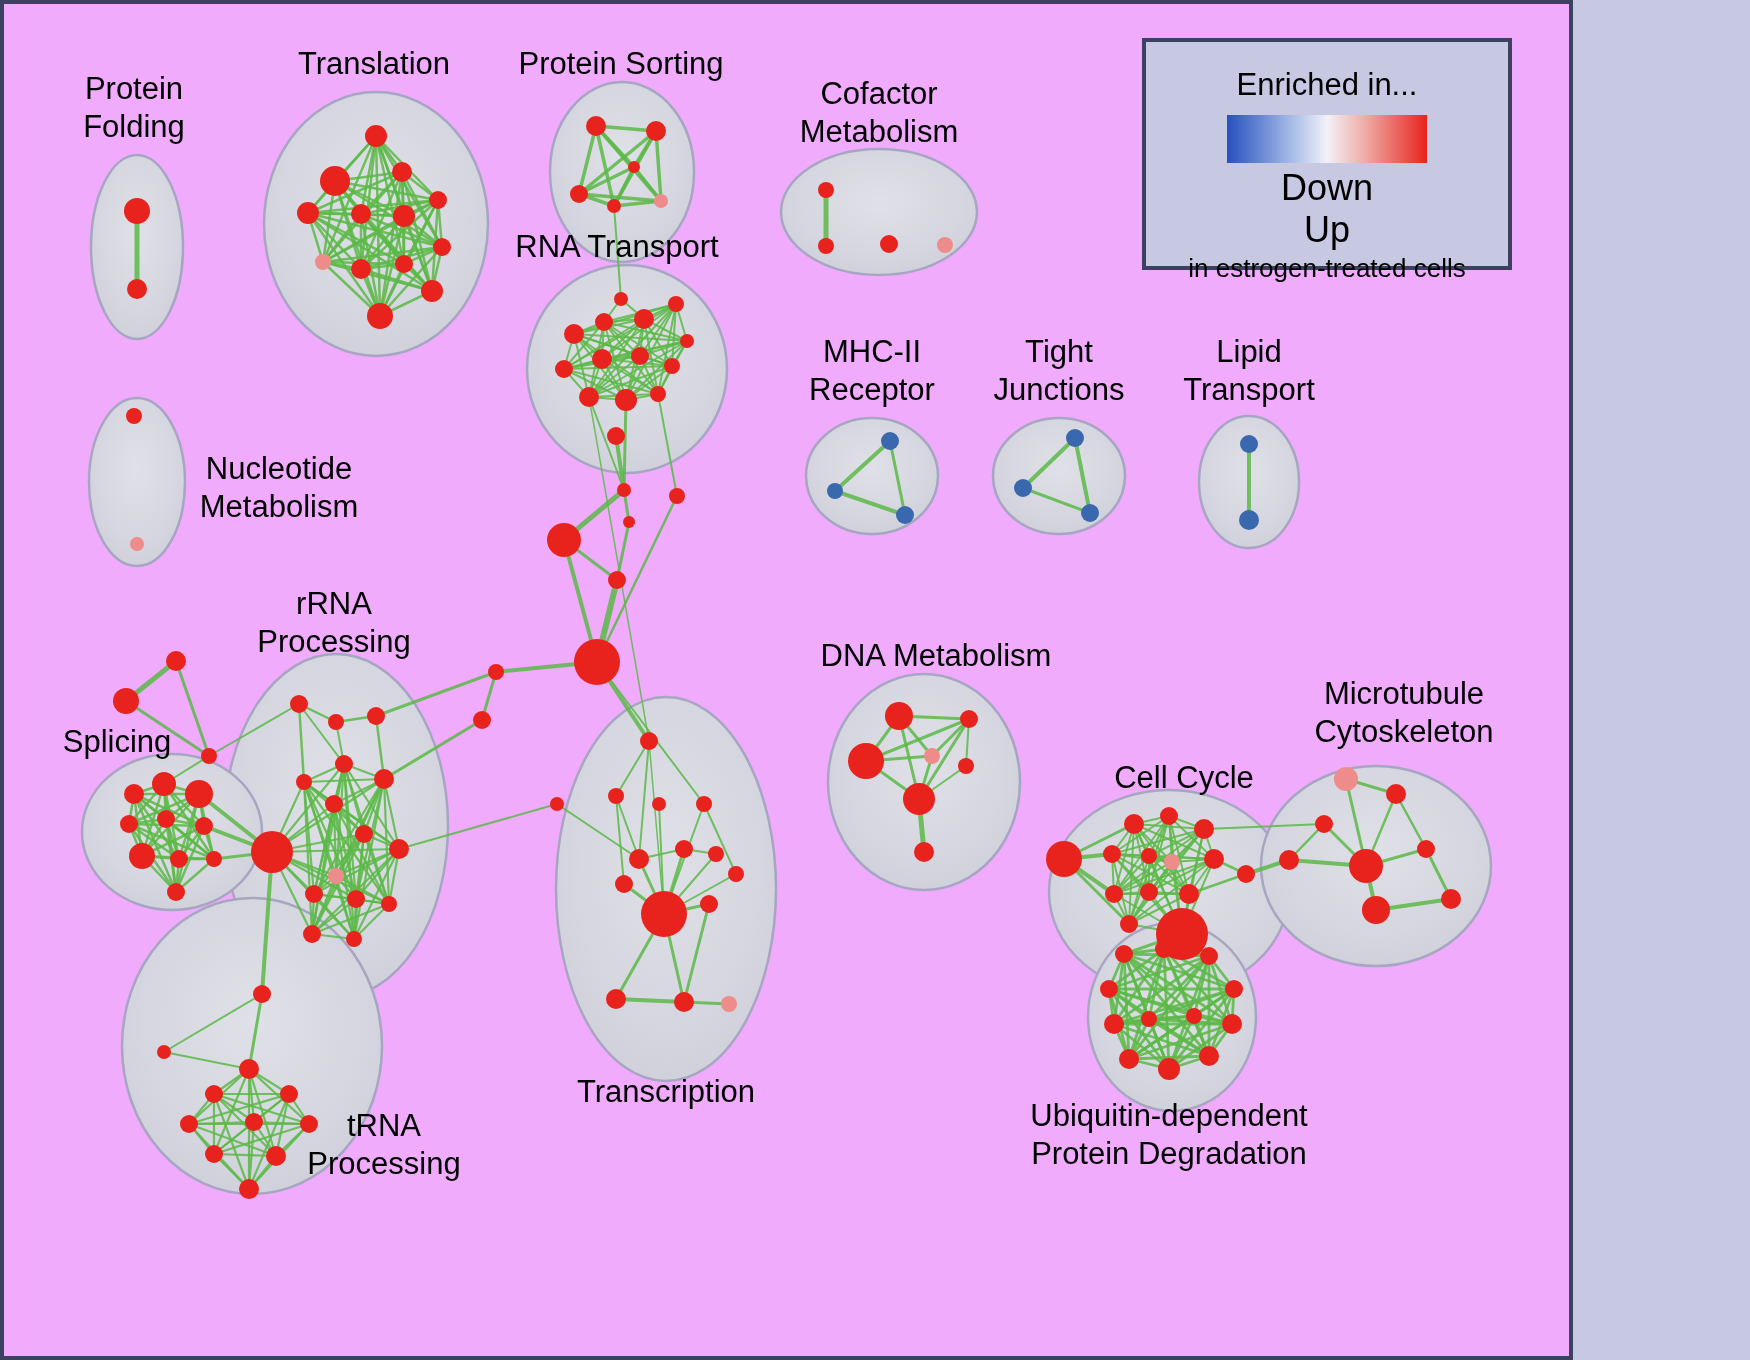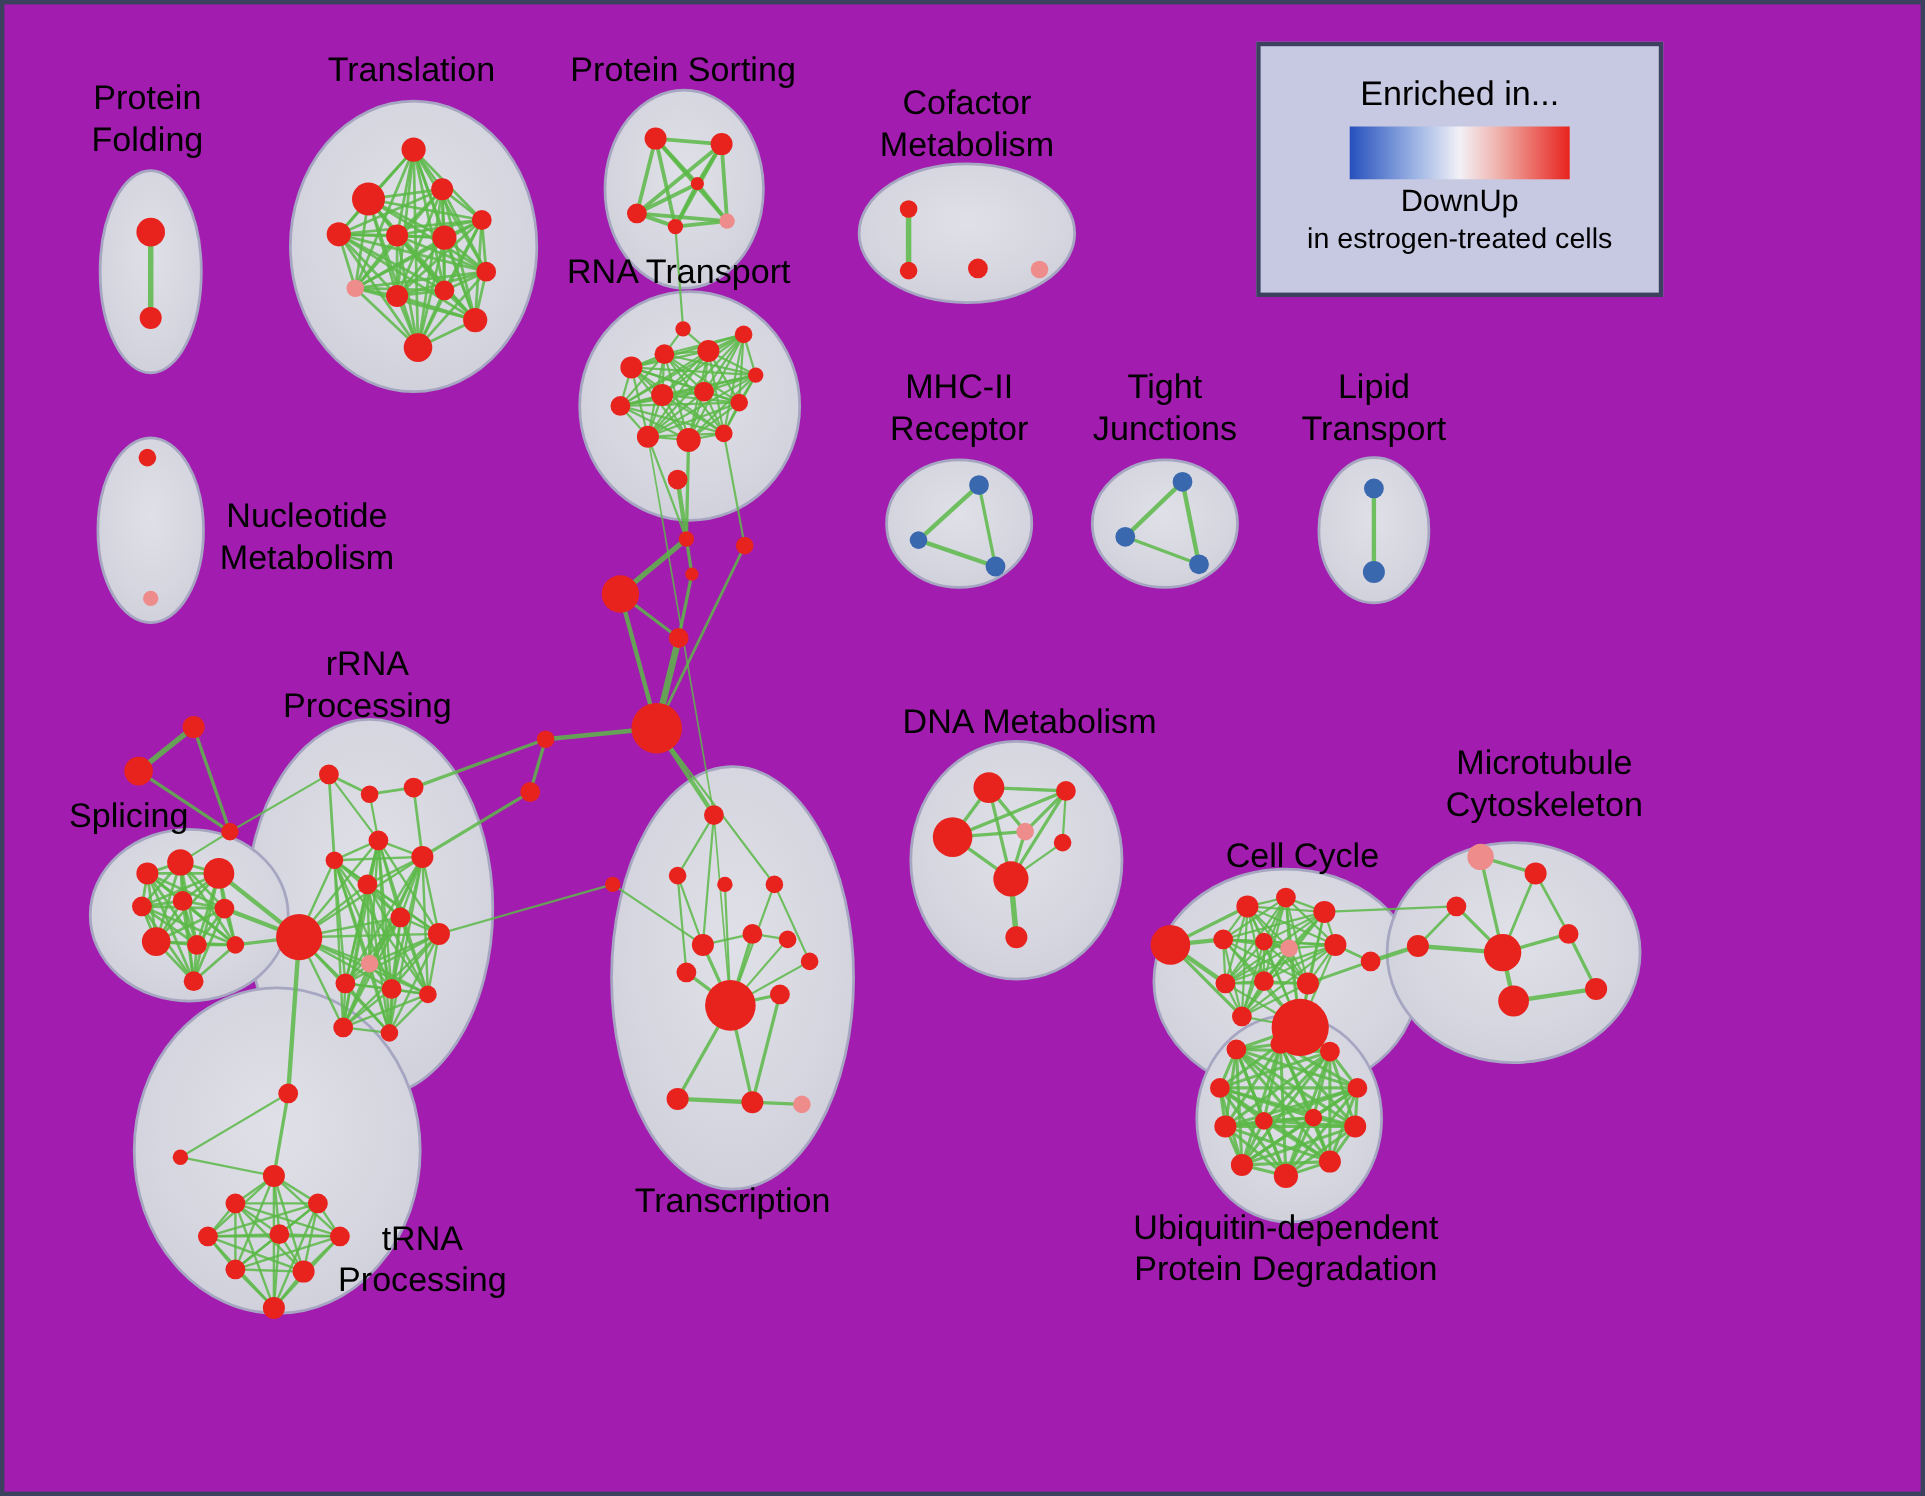--- a/index.html
+++ b/index.html
@@ -3,45 +3,46 @@
 <meta charset="utf-8">
 <style>
   html,body{margin:0;padding:0;}
   body{
     width:1750px;height:1360px;
     font-family:"Liberation Sans", sans-serif;
     background:#c7c8e1;
   }
   .frame{
     position:relative;
-    width:1750px;height:1360px;
+    width:1573px;height:1360px;
     box-sizing:border-box;
     border:4px solid #3d4160;
-    background:#a21caf;
+    background:#f0abfc;
     overflow:hidden;
   }
   svg{position:absolute;left:0;top:0;}
   .legend{
     position:absolute;
     left:1138px;top:34px;width:370px;height:232px;
     box-sizing:border-box;
     border:4px solid #3d4160;
     background:#c7c8e1;
     text-align:center;
     color:#000;
   }
   .legend-title{font-size:31px;margin-top:25px;}
   .legend-bar{
     width:200px;height:48px;margin:12px auto 0;
     background:linear-gradient(to right,#2650bd,#9db4e4 30%,#f2f1f7 50%,#efb0aa 68%,#e8231d);
   }
   .legend-ends{
     width:252px;margin:4px auto 0;
     display:flex;justify-content:center;
-    font-size:28px;
+    font-size:36px;
+    flex-direction:column;
   }
   .legend-sub{font-size:26px;line-height:34px;}
   .legend-sub:first-of-type{margin-top:4px;}
 </style>
 </head>
 <body>
 
 <div class="frame">
 
   <svg id="net" width="1750" height="1360" viewBox="0 0 1750 1360">

